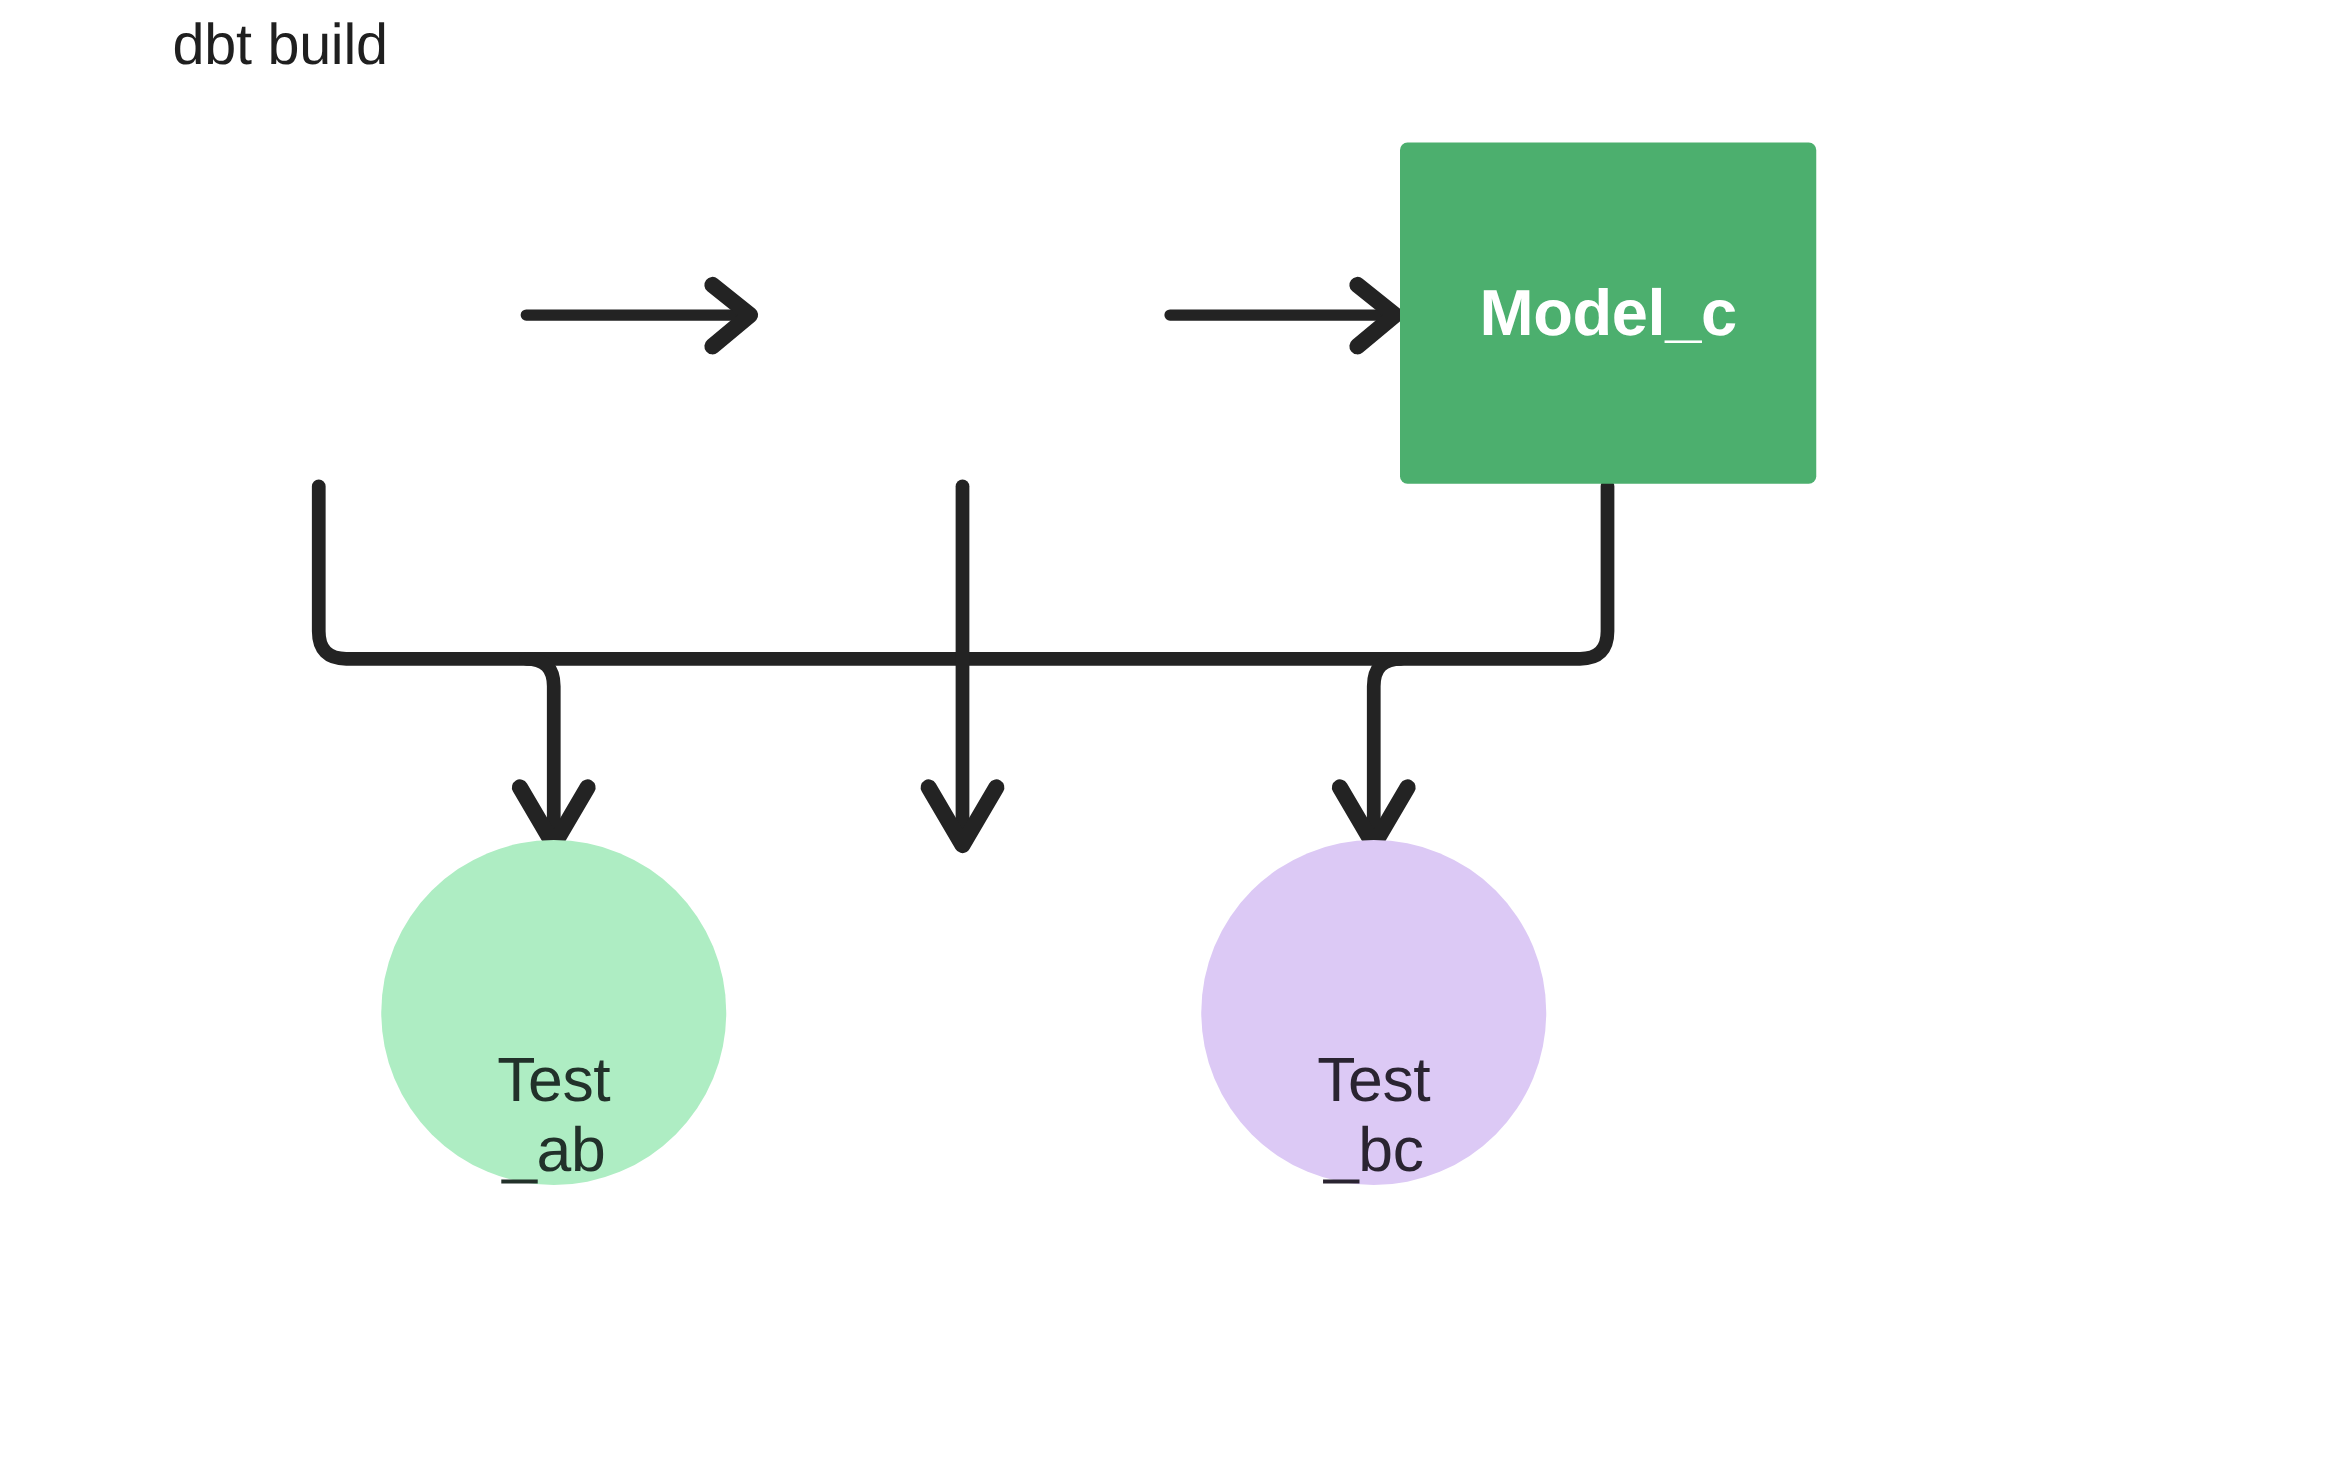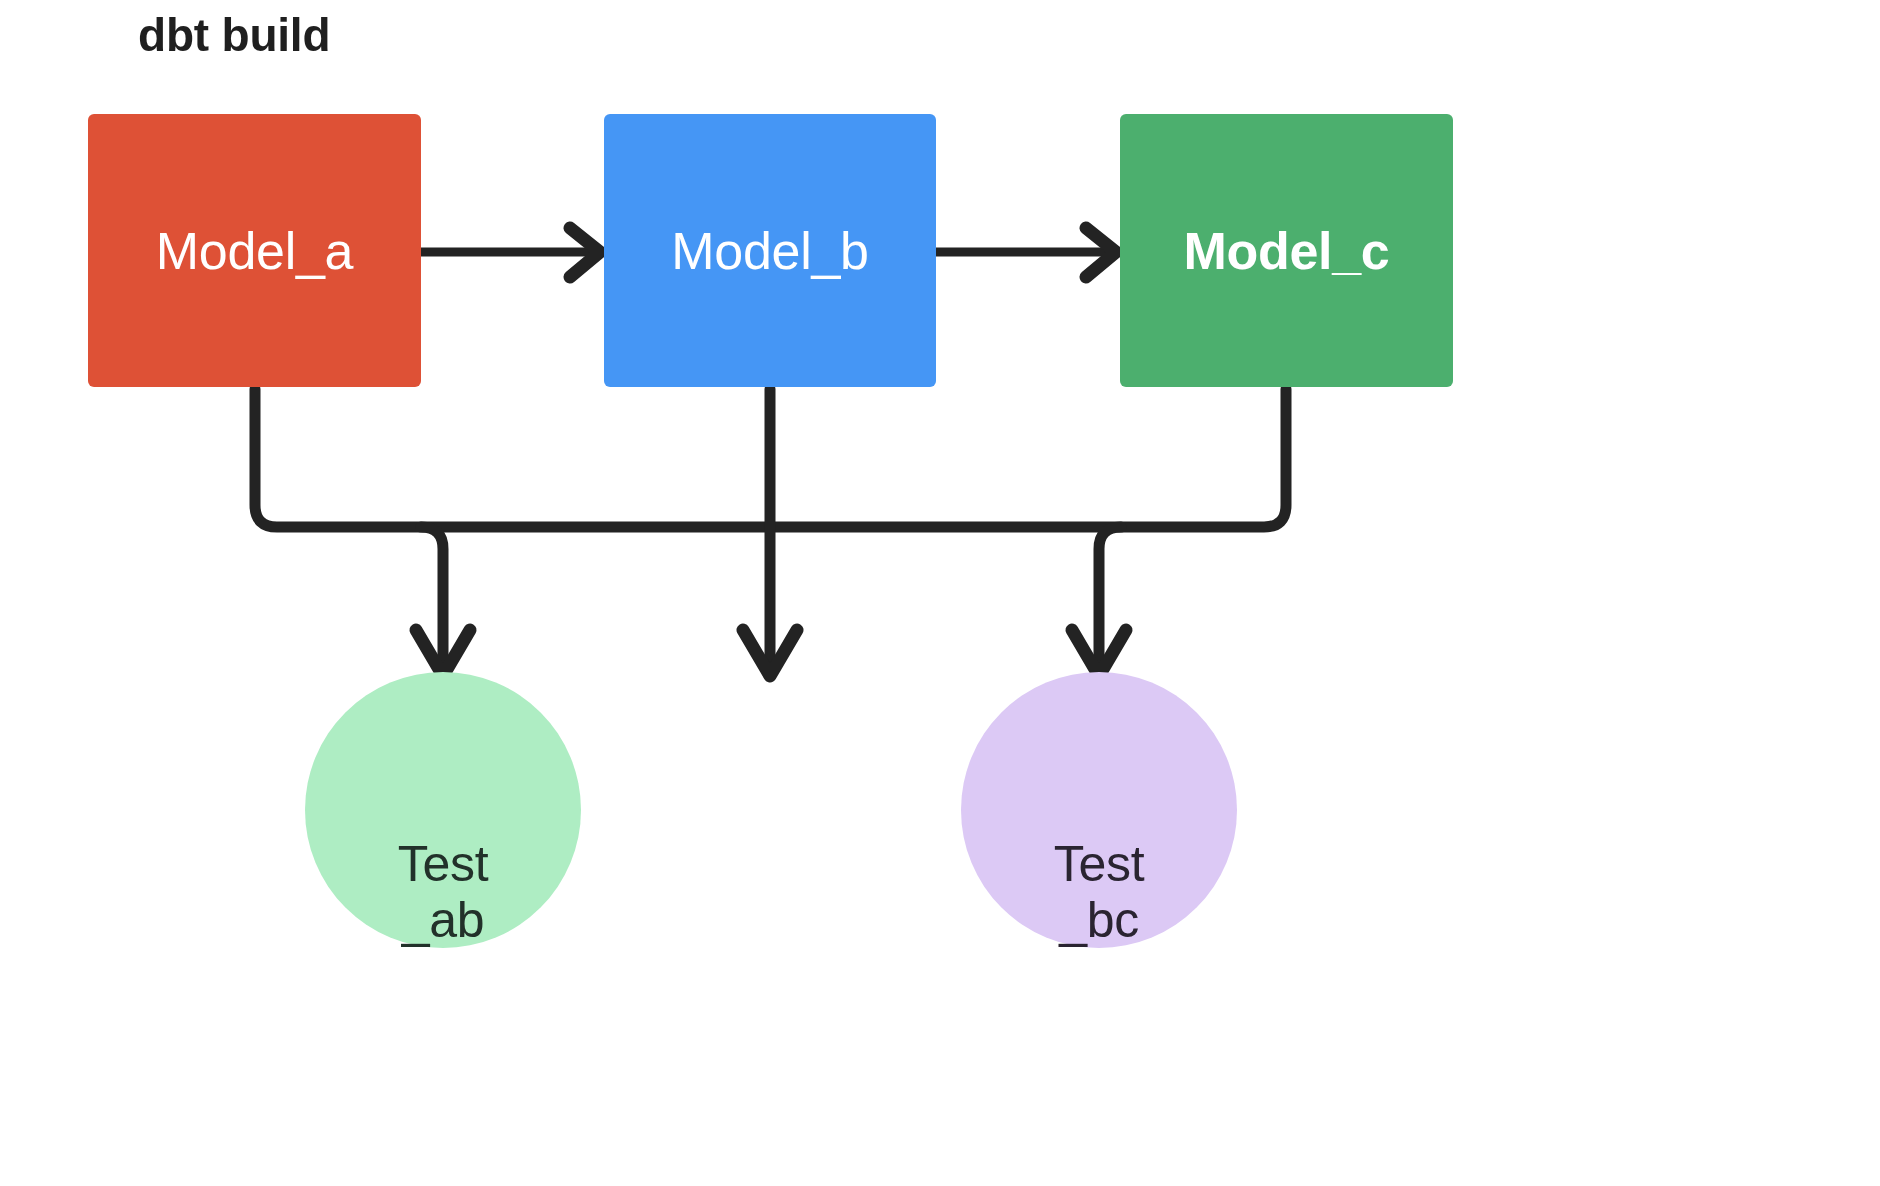--- a/index.html
+++ b/index.html
@@ -20,21 +20,21 @@
     background: #ffffff;
   }
   
   #diagram-title {
     position: absolute;
     left: 138px;
     top: 10px;
     font-size: 46px;
     line-height: 1.1;
     color: #1f1f1f;
-    font-weight: 700;
+    font-weight: 400;
     white-space: nowrap;
     letter-spacing: -0.2px;
   }
   
   #edge-layer {
     position: absolute;
     left: 0;
     top: 0;
     width: 1880px;
     height: 1186px;
@@ -110,27 +110,21 @@
       <path d="M 421 527 Q 443 527 443 549 L 443 662" fill="none" stroke="#232323" stroke-width="11" stroke-linecap="round" stroke-linejoin="round"></path>
       <path d="M 416 630 L 443 676 L 470 630" fill="none" stroke="#232323" stroke-width="13" stroke-linecap="round" stroke-linejoin="round"></path>
     </g>
 
     <g>
       <path d="M 1121 527 Q 1099 527 1099 549 L 1099 662" fill="none" stroke="#232323" stroke-width="11" stroke-linecap="round" stroke-linejoin="round"></path>
       <path d="M 1072 630 L 1099 676 L 1126 630" fill="none" stroke="#232323" stroke-width="13" stroke-linecap="round" stroke-linejoin="round"></path>
     </g>
   </svg>
 
-  <div class="model-node" id="node-model-a" style="left: 88px; top: 114px; width: 333px; height: 273px; background: rgb(222, 81, 54);">
-    <span class="model-label" style="color: rgb(255, 255, 255);">Model_a</span>
-  </div>
 
-  <div class="model-node" id="node-model-b" style="left: 604px; top: 114px; width: 332px; height: 273px; background: rgb(69, 150, 245);">
-    <span class="model-label" style="color: rgb(255, 255, 255);">Model_b</span>
-  </div>
 
   <div class="model-node" id="node-model-c" style="left: 1120px; top: 114px; width: 333px; height: 273px; background: rgb(76, 175, 110);">
     <span class="model-label" style="color: rgb(255, 255, 255); font-weight: bold;">Model_c</span>
   </div>
 
   <div class="test-node" id="node-test-ab" style="left: 305px; top: 672px; width: 276px; height: 276px; background: rgb(174, 237, 195);">
     <span class="test-label" style="color: rgb(34, 49, 42);">Test
 _ab</span>
   </div>
 

